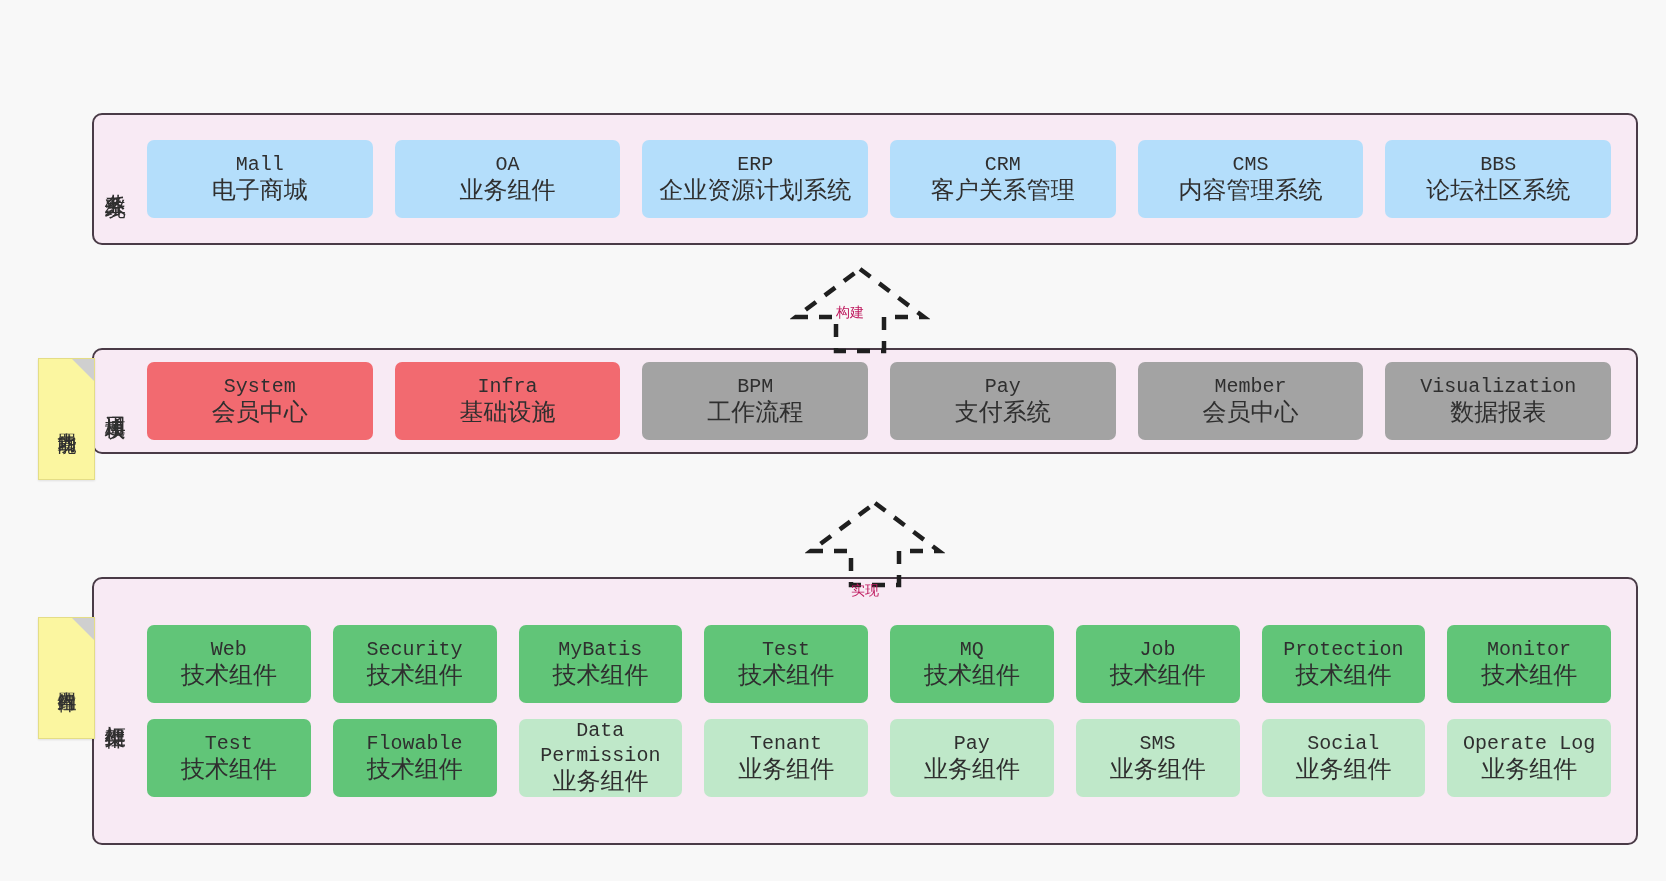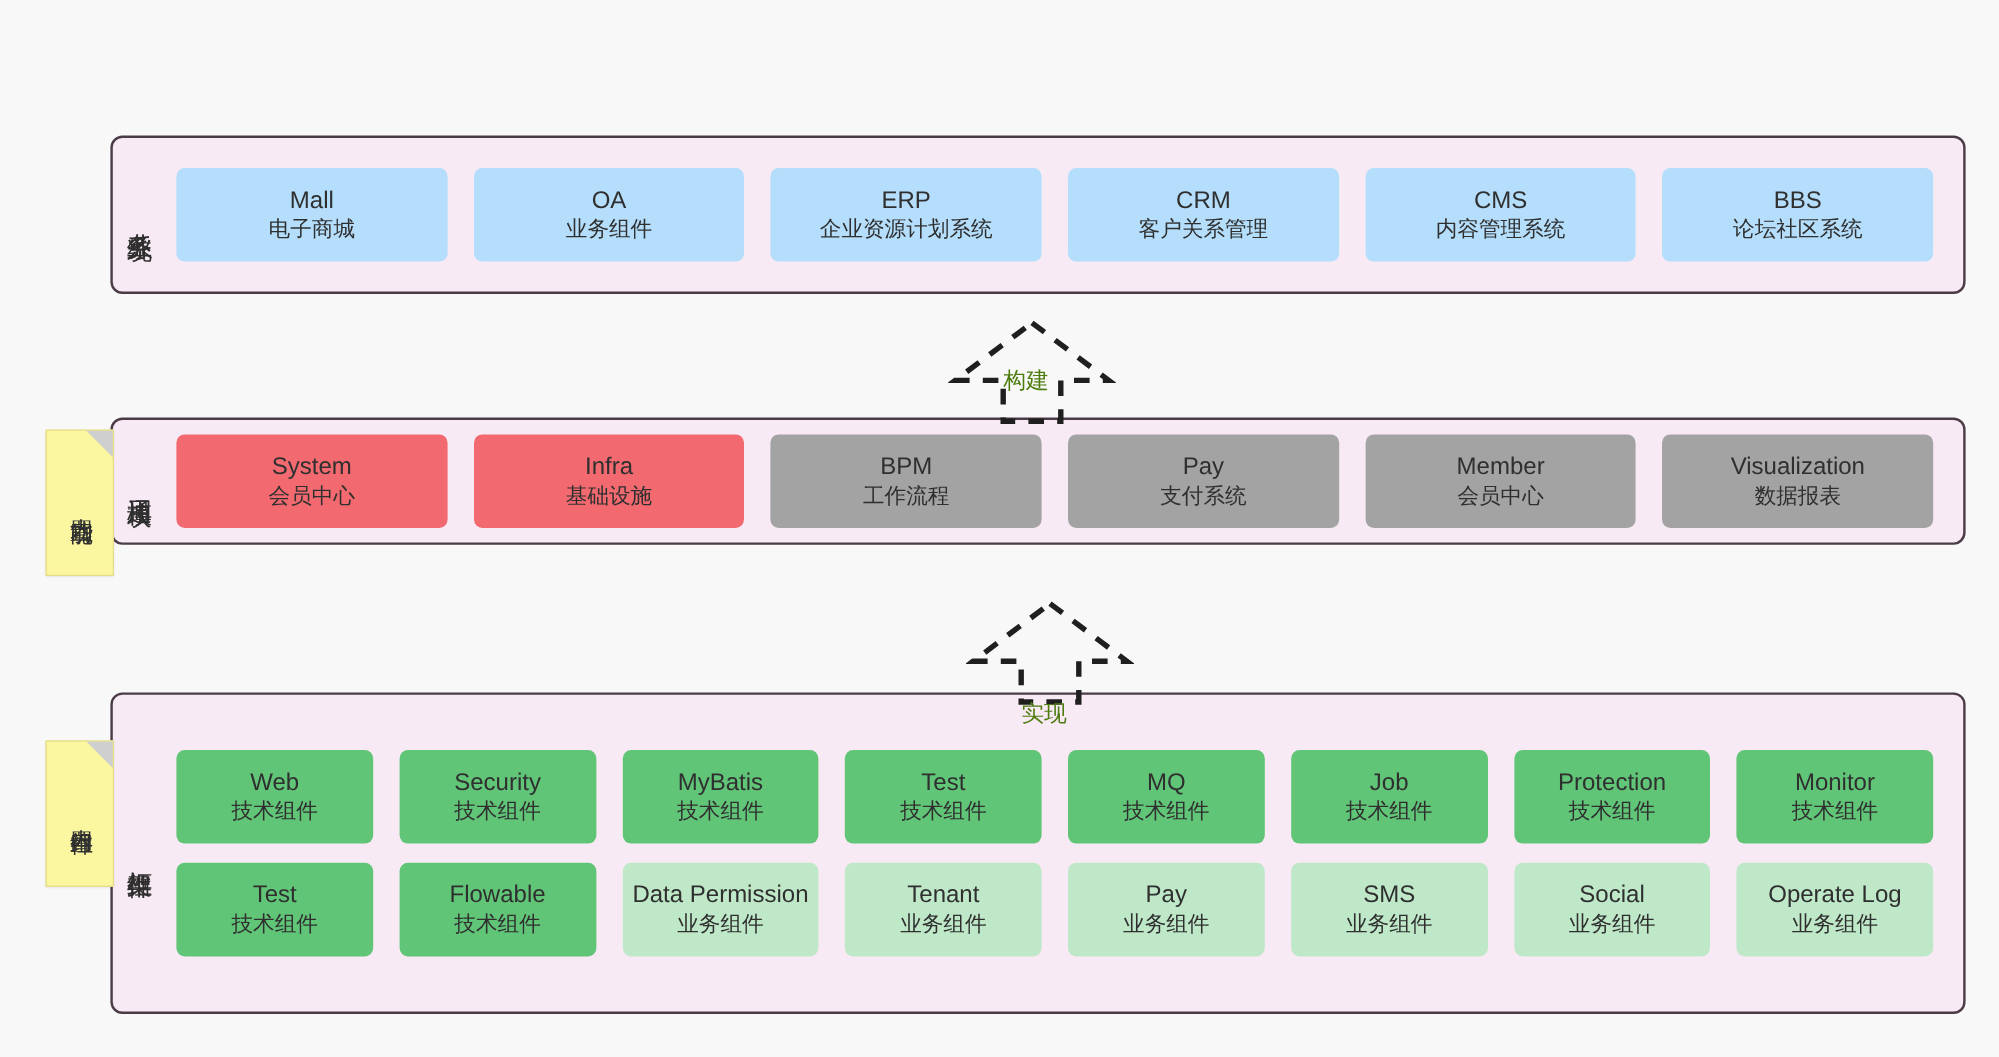--- a/index.html
+++ b/index.html
@@ -63,23 +63,24 @@
     margin: 0 11px;
     border-radius: 7px;
     display: flex;
     flex-direction: column;
     align-items: center;
     justify-content: center;
     text-align: center;
     line-height: 1.25;
     color: #2f2f2f;
     padding: 4px 6px;
+    font-family: Liberation Mono, monospace;
   }
   .card .t1 { font-size: 20px; }
-  .card .t2 { font-size: 18px; }
+  .card .t2 { font-size: 24px; }
 
   .card.blue       { background: #b4defb; }
   .card.red        { background: #f26a70; }
   .card.pink       { background: #a3a3a3; }
   .card.green      { background: #61c578; }
   .card.lightgreen { background: #bfe8c9; }
 
   
   #layer-business { left: 92px;  top: 113px; width: 1546px; height: 132px; }
   #layer-modules  { left: 92px;  top: 348px; width: 1546px; height: 106px; }
@@ -121,22 +122,22 @@
   #note-components { left: 38px; top: 617px; height: 120px; }
 
   
   .arrow {
     position: absolute;
     z-index: 2;
   }
   .arrow svg { display: block; }
   .arrow-label {
     position: absolute;
-    font-size: 19px;
-    color: #4d7c0f;
+    font-size: 14px;
+    color: #be185d;
     background: transparent;
     white-space: nowrap;
     user-select: none;
   }
   #arrow-build   { left: 790px; top: 263px; }
   #arrow-build .arrow-label   { left: 46px; top: 41px; }
   #arrow-realize { left: 805px; top: 497px; }
   #arrow-realize .arrow-label { left: 46px; top: 41px; margin-top: 44px; }
 </style>
 </head>

